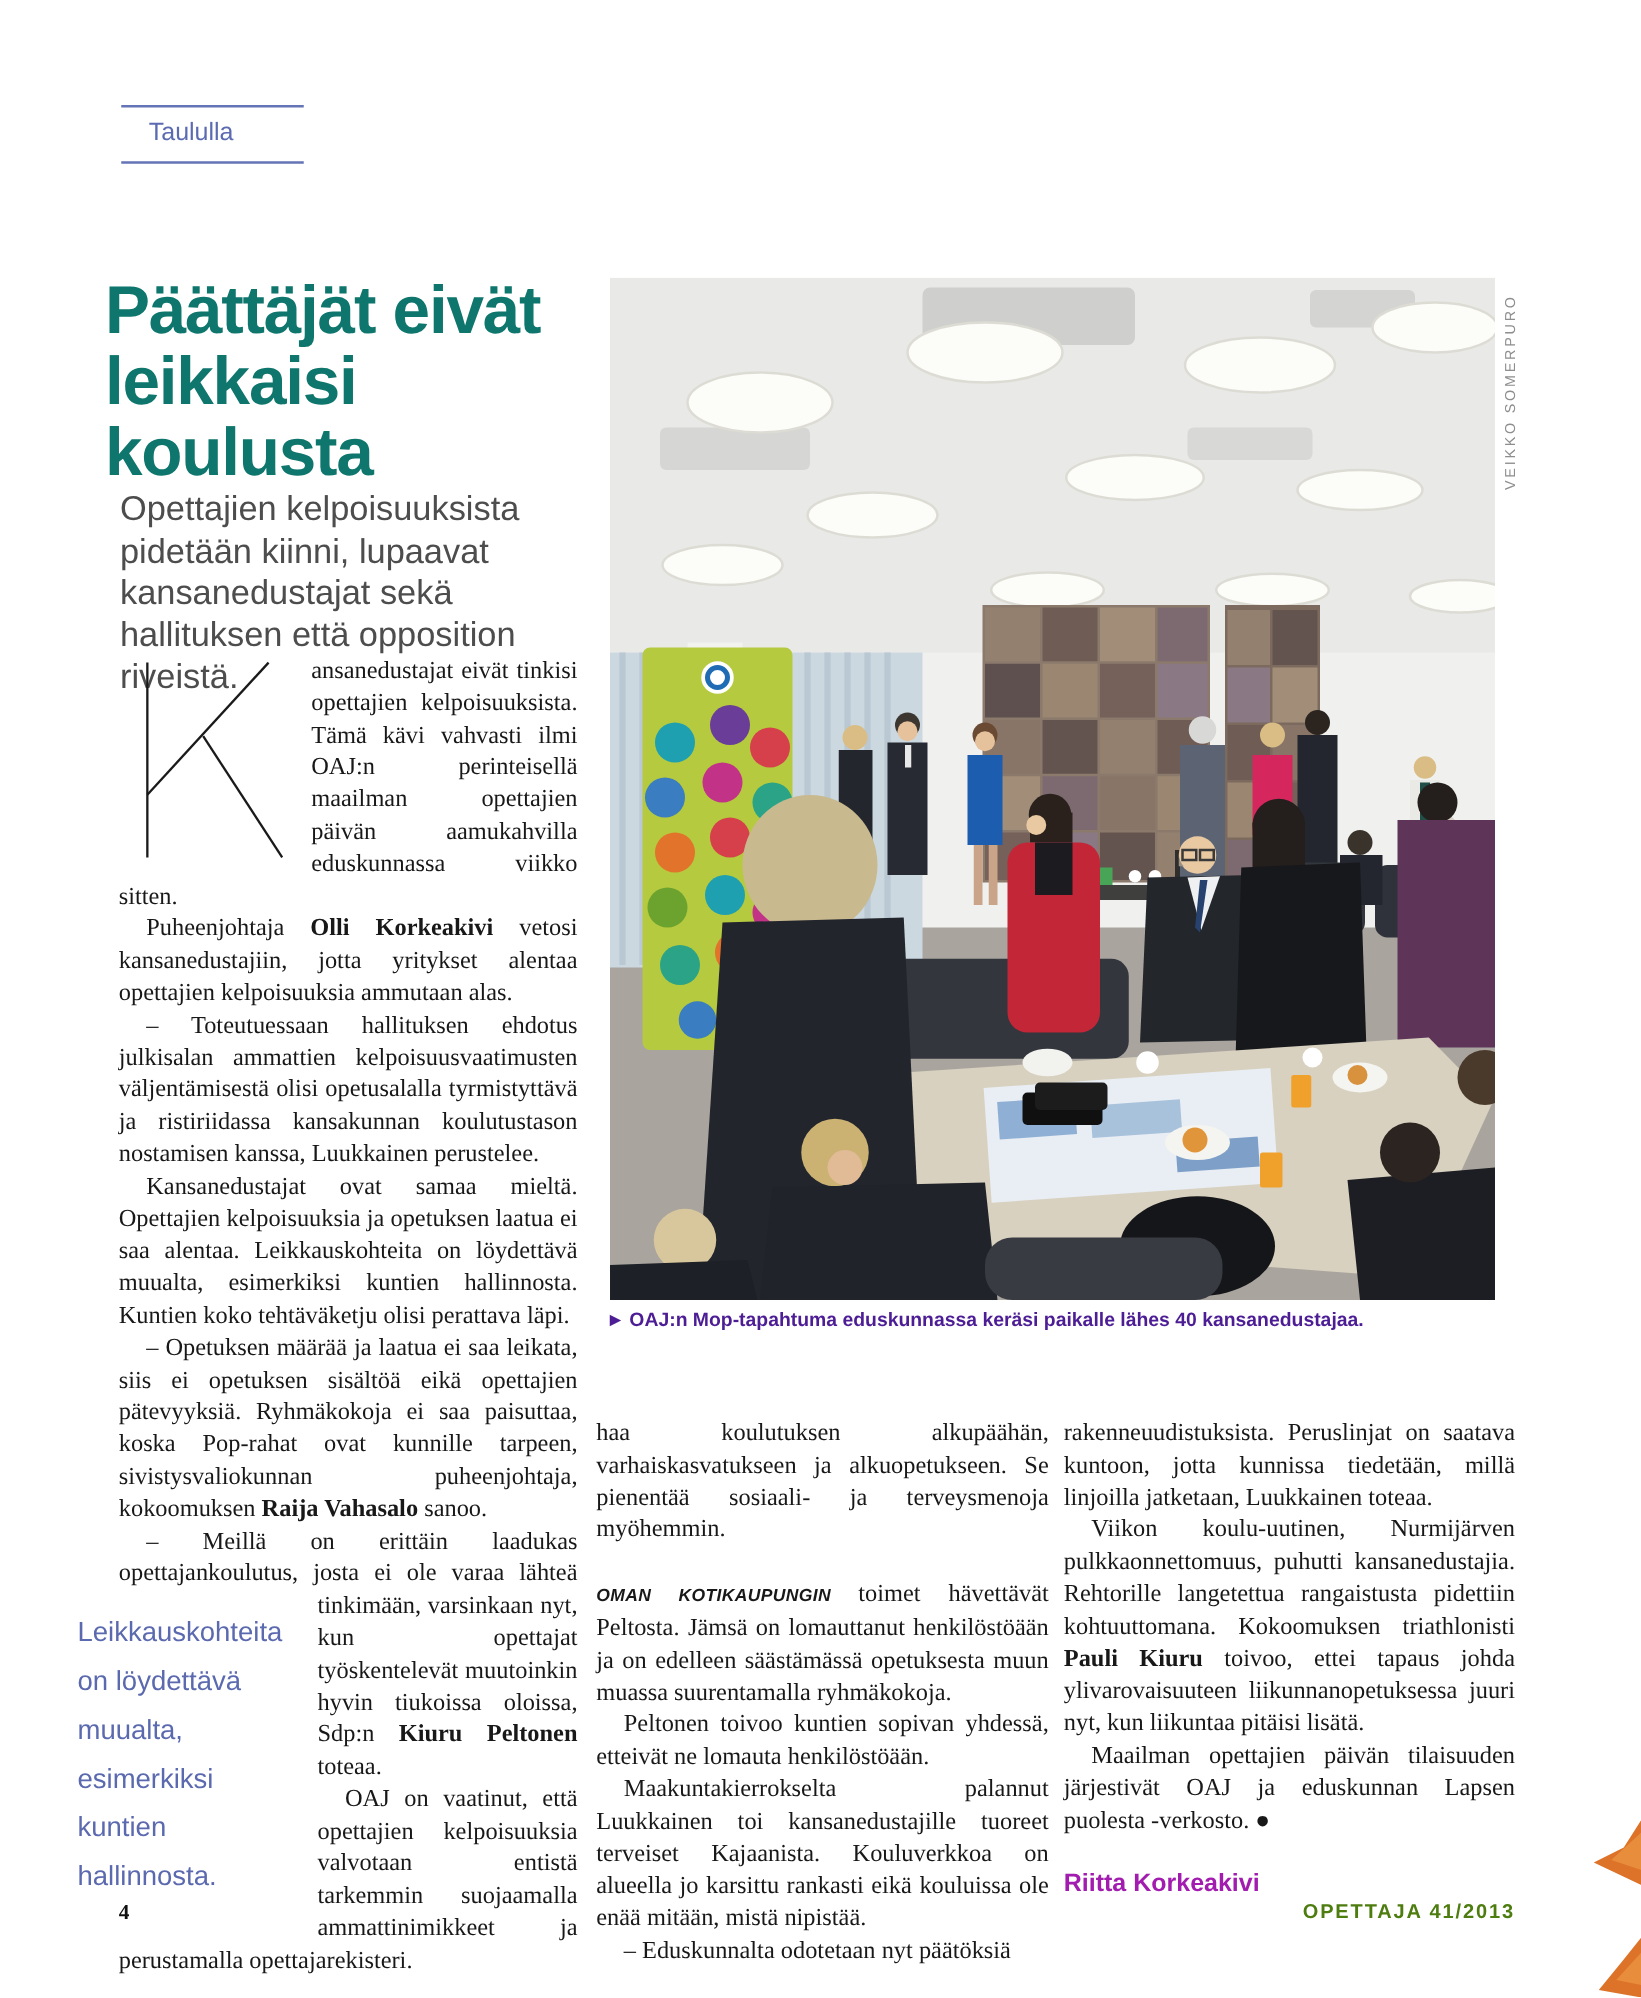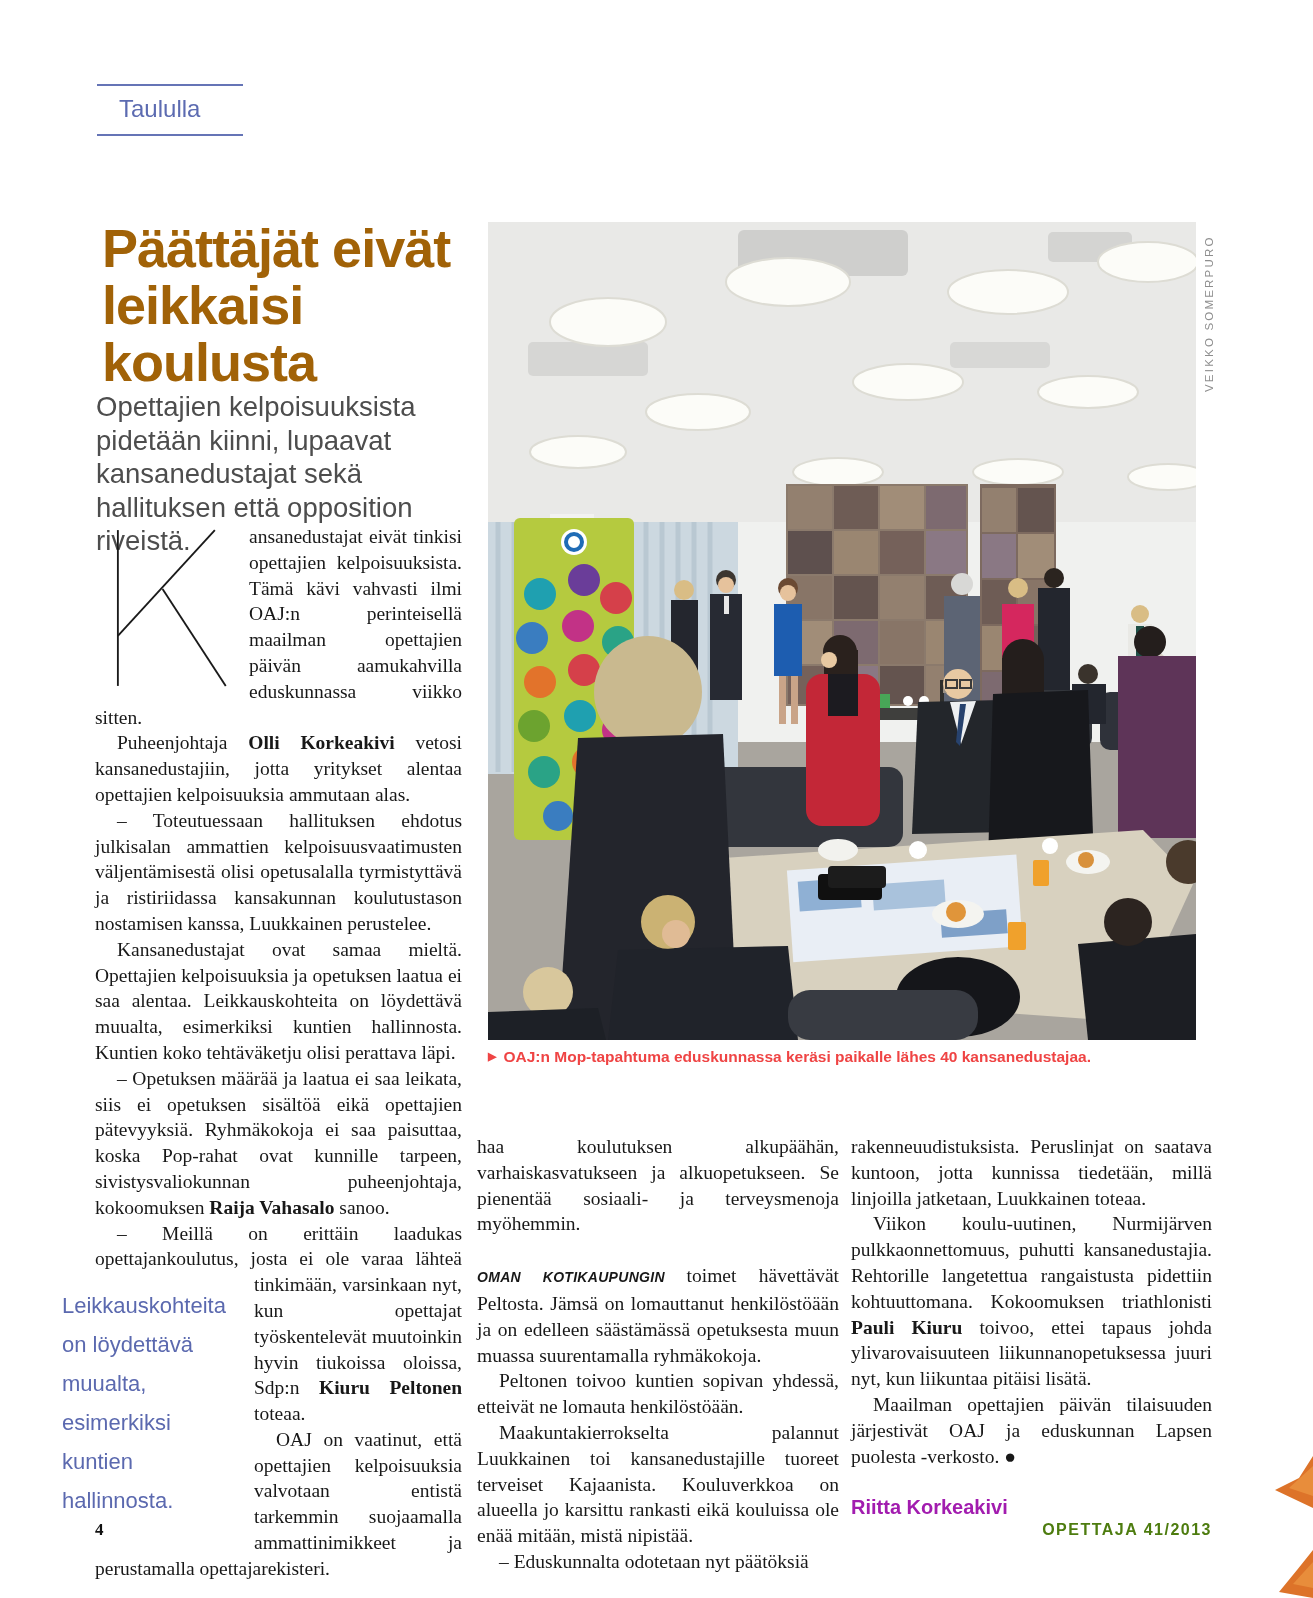--- a/index.html
+++ b/index.html
@@ -7,26 +7,26 @@
   body {
     width:1313px; height:1598px; position:relative; overflow:hidden;
     font-family:"Liberation Sans", sans-serif; color:#191919;
   }
   .abs { position:absolute; }
 
   
   #sectionlabel {
     left:97px; top:84px; width:146px;
     border-top:2px solid #6574b6; border-bottom:2px solid #6574b6;
-    padding:9px 0 11px 22px; color:#5c6bb1; font-size:24px;
+    padding:9px 0 11px 22px; color:#5c6bb1; font-size:20px;
   }
 
   
-  #headline { left:102px; top:220px; width:420px; font-weight:bold;
-    font-size:54px; line-height:57px; color:#a16207; letter-spacing:-1px; }
+  #headline { left:84px; top:220px; width:420px; font-weight:bold;
+    font-size:54px; line-height:57px; color:#0f766e; letter-spacing:-1px; }
   #lede { left:96px; top:390px; width:392px; font-size:27.5px;
     line-height:33.5px; color:#4d4d4d; }
 
   
   .col { font-family:"Liberation Serif", serif; font-size:19.5px;
     line-height:25.8px; color:#181818; }
   #col1 { left:95px; top:524px; width:367px; }
   #col2 { left:477px; top:1134px; width:362px; }
   #col3 { left:851px; top:1134px; width:361px; }
   .bp  { text-align:justify; }
@@ -45,21 +45,21 @@
     font-size:22px; line-height:39px; color:#5b69af; text-align:left;
   }
 
   
   #photo { left:488px; top:222px; width:708px; height:818px; overflow:hidden; }
   #photo svg { display:block; width:100%; height:100%; }
   #credit { left:1203px; top:222px; height:170px;
     writing-mode:vertical-rl; transform:rotate(180deg);
     font-size:11.5px; letter-spacing:2.2px; color:#8e8e8e; }
   #caption { left:488px; top:1048px; width:716px; font-weight:bold;
-    font-size:15.5px; color:#ef4444; }
+    font-size:15.5px; color:#4c1d95; }
   #caption .marker { font-size:11px; margin-right:7px; position:relative; top:-2px; }
 
   #byline { margin-top:26px; font-family:"Liberation Sans", sans-serif;
     font-weight:bold; font-size:20px; color:#a21caf; }
 
   
   #pagenum { left:95px; top:1520px; font-family:"Liberation Serif", serif;
     font-weight:bold; font-size:17px; color:#111; }
   #footermag { left:851px; top:1521px; width:361px; text-align:right;
     font-weight:bold; font-size:16px; letter-spacing:1.5px; color:#4d7c0f; }

